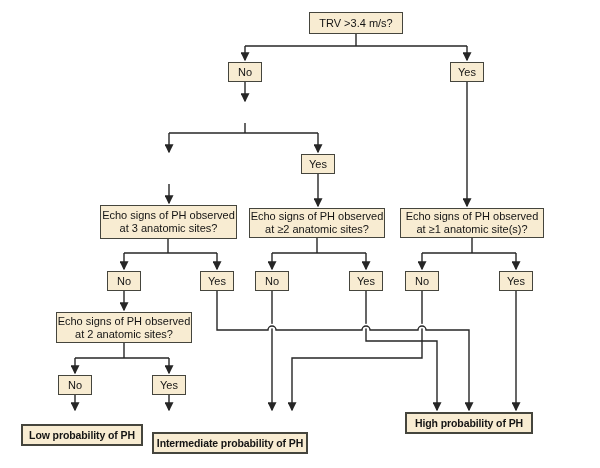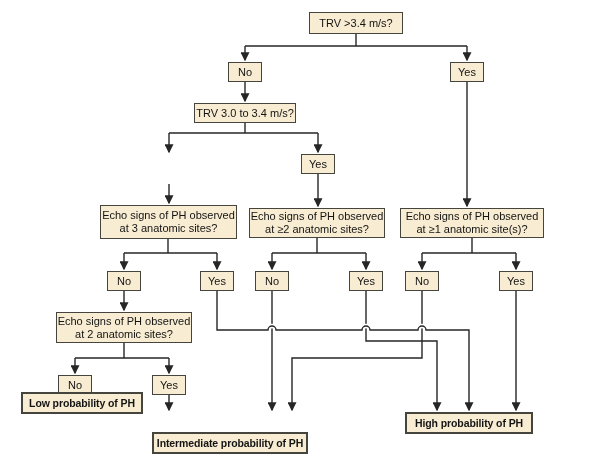--- a/index.html
+++ b/index.html
@@ -77,21 +77,20 @@
 
     <path class="halo" d="M217,291 V330 H268 A4,4 0 0 1 276,330 H362 A4,4 0 0 1 370,330 H418 A4,4 0 0 1 426,330 H469 V410"></path>
     <path class="edge" marker-end="url(#arrow)" d="M217,291 V330 H268 A4,4 0 0 1 276,330 H362 A4,4 0 0 1 370,330 H418 A4,4 0 0 1 426,330 H469 V410"></path>
   </svg>
 
   <div class="node" style="left:309px; top:12px; width:94px; height:22px;">TRV &gt;3.4 m/s?</div>
 
   <div class="node" style="left:228px; top:62px; width:34px; height:20px;">No</div>
   <div class="node" style="left:450px; top:62px; width:34px; height:20px;">Yes</div>
 
-  <div class="node" style="left:194px; top:103px; width:102px; height:20px;">TRV 3.0 to 3.4 m/s?</div>
 
   <div class="node" style="left:301px; top:154px; width:34px; height:20px;">Yes</div>
 
   <div class="node" style="left:100px; top:205px; width:137px; height:34px;">Echo signs of PH observed
 at 3 anatomic sites?</div>
   <div class="node" style="left:249px; top:208px; width:136px; height:30px;">Echo signs of PH observed
 at ≥2 anatomic sites?</div>
   <div class="node" style="left:400px; top:208px; width:144px; height:30px;">Echo signs of PH observed
 at ≥1 anatomic site(s)?</div>
 
@@ -101,17 +100,17 @@
   <div class="node" style="left:349px; top:271px; width:34px; height:20px;">Yes</div>
   <div class="node" style="left:405px; top:271px; width:34px; height:20px;">No</div>
   <div class="node" style="left:499px; top:271px; width:34px; height:20px;">Yes</div>
 
   <div class="node" style="left:56px; top:312px; width:136px; height:31px;">Echo signs of PH observed
 at 2 anatomic sites?</div>
 
   <div class="node" style="left:58px; top:375px; width:34px; height:20px;">No</div>
   <div class="node" style="left:152px; top:375px; width:34px; height:20px;">Yes</div>
 
-  <div class="node result" style="left:21px; top:392px; width:122px; height:22px;">Low probability of PH</div>
+  <div class="node result" style="left:21px; top:424px; width:122px; height:22px;">Low probability of PH</div>
   <div class="node result" style="left:152px; top:432px; width:156px; height:22px;">Intermediate probability of PH</div>
   <div class="node result" style="left:405px; top:412px; width:128px; height:22px;">High probability of PH</div>
 
 </div>
 
 </body></html>

